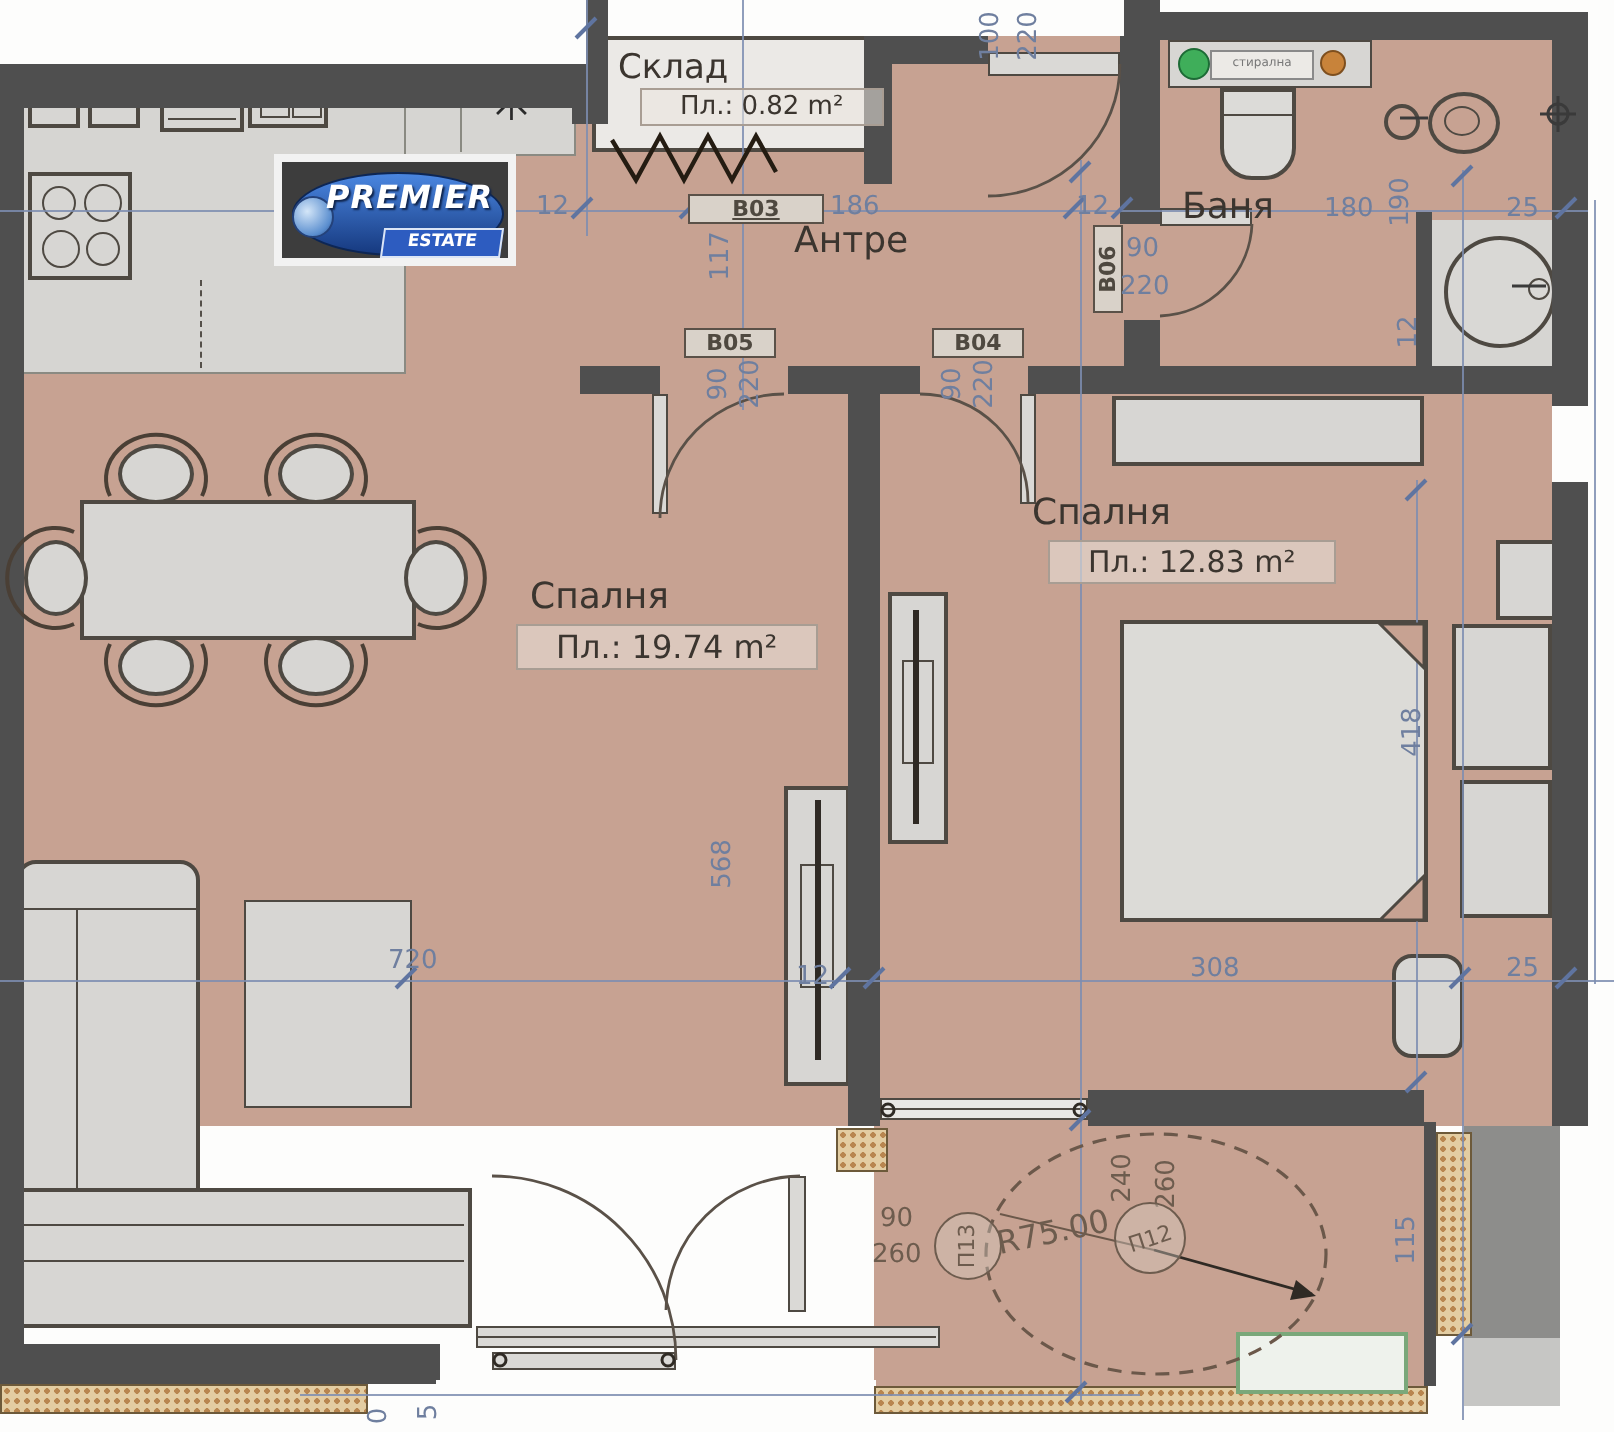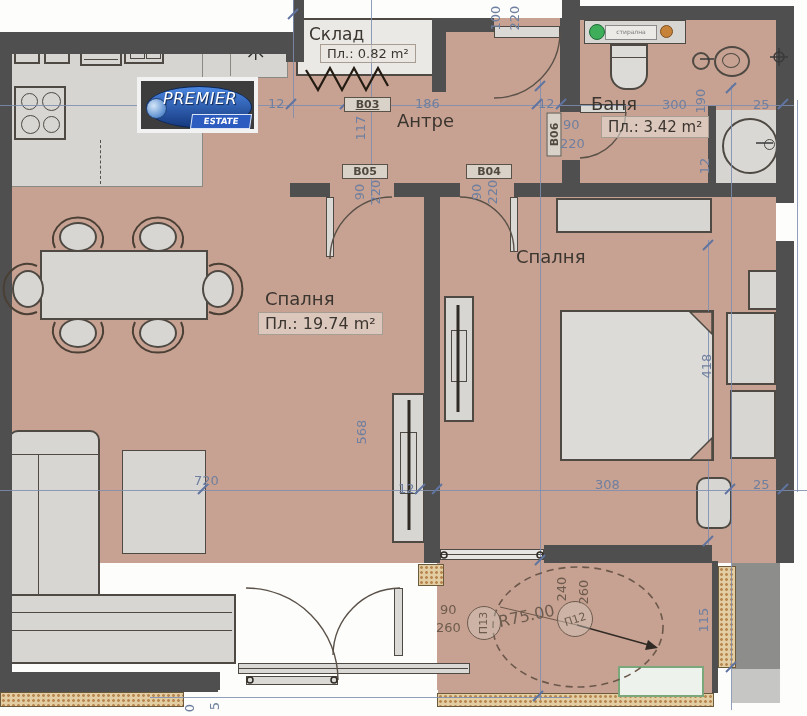--- a/index.html
+++ b/index.html
@@ -16,31 +16,31 @@
   .furn{position:absolute;background:#d7d6d3;border:2px solid #4e4942;z-index:20;box-sizing:border-box;}
   .leaf{position:absolute;background:#dad9d6;border:1.5px solid #4e4942;z-index:35;box-sizing:border-box;}
   .dl{position:absolute;background:#7c8db0;opacity:.85;z-index:40;}
   .dim{position:absolute;color:#6f7f9f;font-size:13px;line-height:14px;z-index:45;white-space:nowrap;}
   .dimb{color:#6d5c4e;}
   .r90{transform:rotate(-90deg);width:36px;height:14px;text-align:center;}
   .tagbox{position:absolute;border:1.5px solid #5a5148;background:#d9d2c9;color:#4f4940;
           font-size:11px;font-weight:bold;text-align:center;line-height:14px;z-index:45;box-sizing:border-box;}
   .roomname{position:absolute;color:#3b352f;font-size:18px;z-index:50;white-space:nowrap;}
   .areabox{position:absolute;border:1px solid #a89d93;background:rgba(235,229,222,.55);color:#3b352f;
-           font-size:15px;padding:1px 6px;z-index:50;white-space:nowrap;}
+           font-size:15px;padding:1px 19px;z-index:50;white-space:nowrap;}
   .iline{position:absolute;background:#4e4942;z-index:21;}
   .circle{border-radius:50%;}
   svg.overlay{position:absolute;left:0;top:0;z-index:42;}
   #watermark{position:absolute;left:126px;top:592px;font-size:30px;font-weight:bold;
              letter-spacing:3px;color:rgba(178,69,61,.92);z-index:60;}
   #logo{position:absolute;left:137px;top:77px;width:121px;height:56px;background:#3d3d3d;
         border:4px solid #f2f2f2;box-sizing:border-box;z-index:60;}
   #logo .oval{position:absolute;left:5px;top:5px;width:104px;height:40px;border-radius:50%;
         background:linear-gradient(#4a86e0,#16397f);border:1px solid #0d2654;}
-  #logo .l1{position:absolute;left:22px;top:8px;width:88px;color:#fff;font-weight:normal;font-style:italic;
+  #logo .l1{position:absolute;left:22px;top:8px;width:88px;color:#fff;font-weight:bold;font-style:italic;
         font-size:16px;letter-spacing:.5px;text-shadow:1px 1px 1px #10254d;z-index:2;}
   #logo .ribbon{position:absolute;left:50px;top:33px;width:58px;height:13px;background:#2d5cc0;
         border:1px solid #dbe5f5;transform:skewX(-8deg);color:#fff;font-size:8.5px;font-weight:bold;
         text-align:center;line-height:12px;z-index:3;}
   #logo .globe{position:absolute;left:5px;top:17px;width:19px;height:19px;border-radius:50%;
         background:radial-gradient(circle at 35% 35%,#d4e6f8,#5a8ecf 70%,#24427a);border:1px solid #24427a;z-index:2;}
   .tinybox{position:absolute;border:1px solid #8a8a8a;background:#eceae6;color:#777;
         font-size:6px;text-align:center;line-height:12px;overflow:hidden;z-index:22;}
   .dash-v{position:absolute;border-left:1.5px dashed #55504a;z-index:22;}
   .greenbox{position:absolute;background:#eef2ec;border:2px solid #7aa87a;z-index:34;box-sizing:border-box;}
@@ -193,25 +193,25 @@
   <div class="dl" style="left:293px;top:0;width:1px;height:118px;"></div>
   <div class="dl" style="left:371px;top:0;width:1px;height:205px;"></div>
   <div class="dl" style="left:540px;top:80px;width:1px;height:620px;"></div>
   <div class="dl" style="left:731px;top:85px;width:1px;height:625px;"></div>
   <div class="dl" style="left:708px;top:240px;width:1px;height:305px;"></div>
   <div class="dl" style="left:797px;top:100px;width:1px;height:392px;"></div>
 
   <div class="dim r90" style="left:478px;top:11px;">100</div>
   <div class="dim r90" style="left:497px;top:11px;">220</div>
   <div class="dim" style="left:268px;top:97px;">12</div>
-  <div class="tagbox" style="left:344px;top:97px;width:47px;height:15px;text-decoration:underline;">В03</div>
+  <div class="tagbox" style="left:344px;top:97px;width:68px;height:15px;text-decoration:underline;">В03</div>
   <div class="dim" style="left:415px;top:97px;">186</div>
   <div class="dim r90" style="left:343px;top:121px;">117</div>
   <div class="dim" style="left:538px;top:97px;">12</div>
-  <div class="dim" style="left:662px;top:98px;">300</div>
+  <div class="dim" style="left:662px;top:98px;">180</div>
   <div class="dim r90" style="left:683px;top:94px;">190</div>
   <div class="dim" style="left:753px;top:98px;">25</div>
   <div class="dim r90" style="left:687px;top:159px;">12</div>
   <div class="tagbox r90" style="left:532px;top:127px;width:44px;height:15px;">В06</div>
   <div class="dim" style="left:563px;top:118px;">90</div>
   <div class="dim" style="left:560px;top:137px;">220</div>
   <div class="tagbox" style="left:342px;top:164px;width:46px;height:15px;">В05</div>
   <div class="dim r90" style="left:342px;top:185px;">90</div>
   <div class="dim r90" style="left:358px;top:185px;">220</div>
   <div class="tagbox" style="left:466px;top:164px;width:46px;height:15px;">В04</div>
@@ -238,23 +238,23 @@
   <div class="mcirc" style="left:557px;top:601px;width:34px;height:34px;">
     <span style="transform:rotate(-18deg);">П12</span>
   </div>
 
   <div class="roomname" style="left:309px;top:24px;font-size:17px;">Склад</div>
   <div class="areabox" style="left:320px;top:44px;font-size:13px;">Пл.: 0.82 m²</div>
 
   <div class="roomname" style="left:397px;top:110px;">Антре</div>
 
   <div class="roomname" style="left:591px;top:93px;">Баня</div>
-  <div class="areabox" style="left:601px;top:116px;">Пл.: 3.42 m²</div>
 
   <div class="roomname" style="left:516px;top:246px;">Спалня</div>
+  <div class="areabox" style="left:524px;top:270px;">Пл.: 12.83 m²</div>
 
   <div class="roomname" style="left:265px;top:288px;">Спалня</div>
   <div class="areabox" style="left:258px;top:312px;font-size:16px;">Пл.: 19.74 m²</div>
 
   <div id="logo">
     <div class="oval"></div>
     <div class="globe"></div>
     <div class="l1">PREMIER</div>
     <div class="ribbon">ESTATE</div>
   </div>

